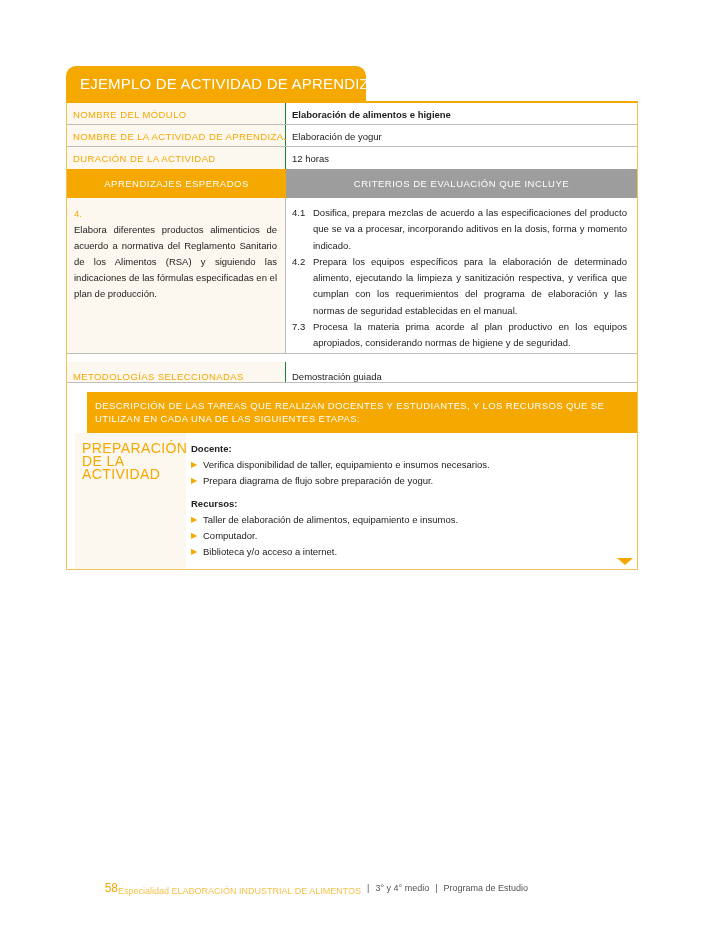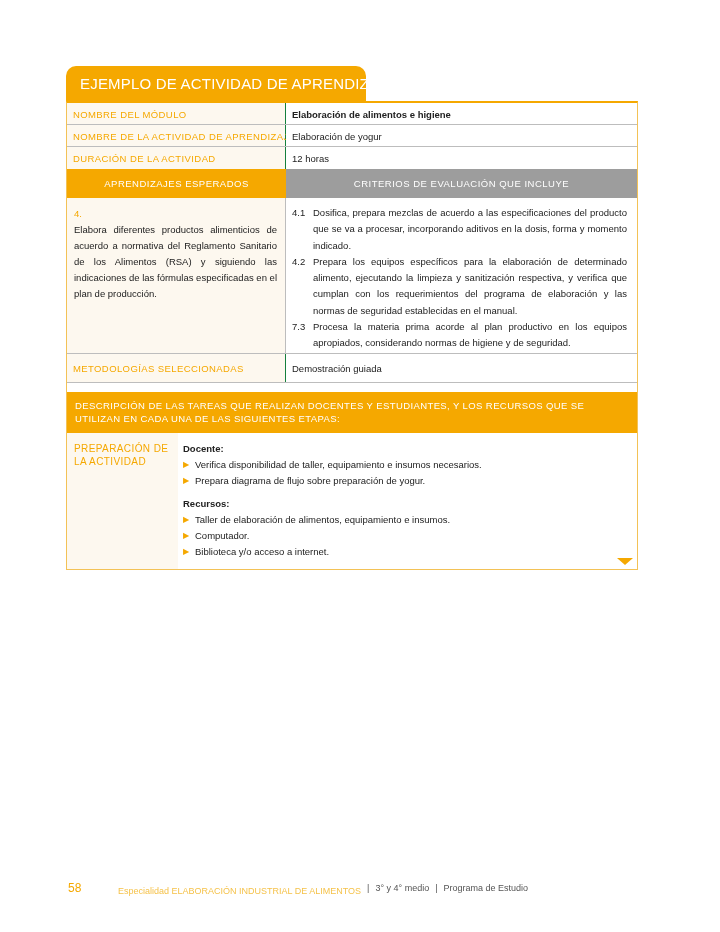--- a/index.html
+++ b/index.html
@@ -66,44 +66,45 @@
     .desc-head {
       background: #f5a800; color: #ffffff; font-size: 9.5px; letter-spacing: 0.4px;
       line-height: 13px; padding: 7px 8px 0 8px; height: 41px;
       font-family: "Liberation Sans", sans-serif;
       margin-top: 9px;
     }
     .gap-row { height: 9px; background: #ffffff; }
 
     .stage-row { display: flex; height: 136px; }
     .stage-left {
-      width: 111px; background: #fdf8ef; color: #f5a800; font-size: 10px;
+      width: 111px; background: #fdf8ef; color: #f5a800; font-size: 14px;
       letter-spacing: 0.4px; line-height: 13px; padding: 9px 0 0 7px;
       font-family: "Liberation Sans", sans-serif;
+      margin-left: 8px;
     }
     .stage-right {
       flex: 1; background: #ffffff; position: relative; padding: 9px 0 0 5px;
       font-size: 9.5px; color: #222; font-family: "Liberation Sans", sans-serif;
     }
     .sub-title { font-weight: bold; margin-bottom: 2px; line-height: 13px; }
     .bullet { display: flex; align-items: center; line-height: 16px; }
     .bullet .arrow { color: #f5a800; font-size: 8px; width: 12px; }
     .resources { margin-top: 8px; }
     .corner-arrow {
       position: absolute; right: 4px; bottom: 4px; width: 0; height: 0;
       border-left: 8px solid transparent; border-right: 8px solid transparent;
       border-top: 7px solid #f5a800;
     }
 
     .footer {
       position: absolute; left: 68px; top: 880px; font-size: 9px;
       font-family: "Liberation Sans", sans-serif; white-space: nowrap;
       display: flex; align-items: center;
     }
-    .footer .pg { color: #f5a800; font-size: 12px; width: 50px; }
+    .footer .pg { color: #f5a800; font-size: 12px; width: 50px; text-align: right; }
     .footer .spec { color: #f5c24a; margin-top: 6px; }
     .footer .sep { color: #555; padding: 0 6px; }
     .footer .grey { color: #555; }
   </style>
 </head>
 <body>
 
 <div class="page">
 
   <div class="tab">EJEMPLO DE ACTIVIDAD DE APRENDIZAJE</div>
@@ -142,27 +143,27 @@
           <span class="cnum">4.2</span>
           <span class="ctxt">Prepara los equipos específicos para la elaboración de determinado alimento, ejecutando la limpieza y sanitización respectiva, y verifica que cumplan con los requerimientos del programa de elaboración y las normas de seguridad establecidas en el manual.</span>
         </div>
         <div class="crit">
           <span class="cnum">7.3</span>
           <span class="ctxt">Procesa la materia prima acorde al plan productivo en los equipos apropiados, considerando normas de higiene y de seguridad.</span>
         </div>
       </div>
     </div>
 
-    <div class="row h22" style="height:29px;">
+    <div class="row h22" style="height:29px;align-items:flex-end;">
       <div class="cell-label" style="padding-top:9px;">METODOLOGÍAS SELECCIONADAS</div>
       <div class="cell-value" style="padding-top:9px;">Demostración guiada</div>
     </div>
 
     <div class="gap-row"></div>
-    <div class="desc-head" style="margin-top:0;">DESCRIPCIÓN DE LAS TAREAS QUE REALIZAN DOCENTES Y ESTUDIANTES, Y LOS RECURSOS QUE SE UTILIZAN EN CADA UNA DE LAS SIGUIENTES ETAPAS:</div>
+    <div class="desc-head" style="margin-top:0;margin-left:20px;">DESCRIPCIÓN DE LAS TAREAS QUE REALIZAN DOCENTES Y ESTUDIANTES, Y LOS RECURSOS QUE SE UTILIZAN EN CADA UNA DE LAS SIGUIENTES ETAPAS:</div>
 
     <div class="stage-row">
       <div class="stage-left">PREPARACIÓN DE LA ACTIVIDAD</div>
       <div class="stage-right">
         <div class="sub-title">Docente:</div>
         <div class="bullet">
           <span class="arrow">▶</span>
           <span>Verifica disponibilidad de taller, equipamiento e insumos necesarios.</span>
         </div>
         <div class="bullet">

